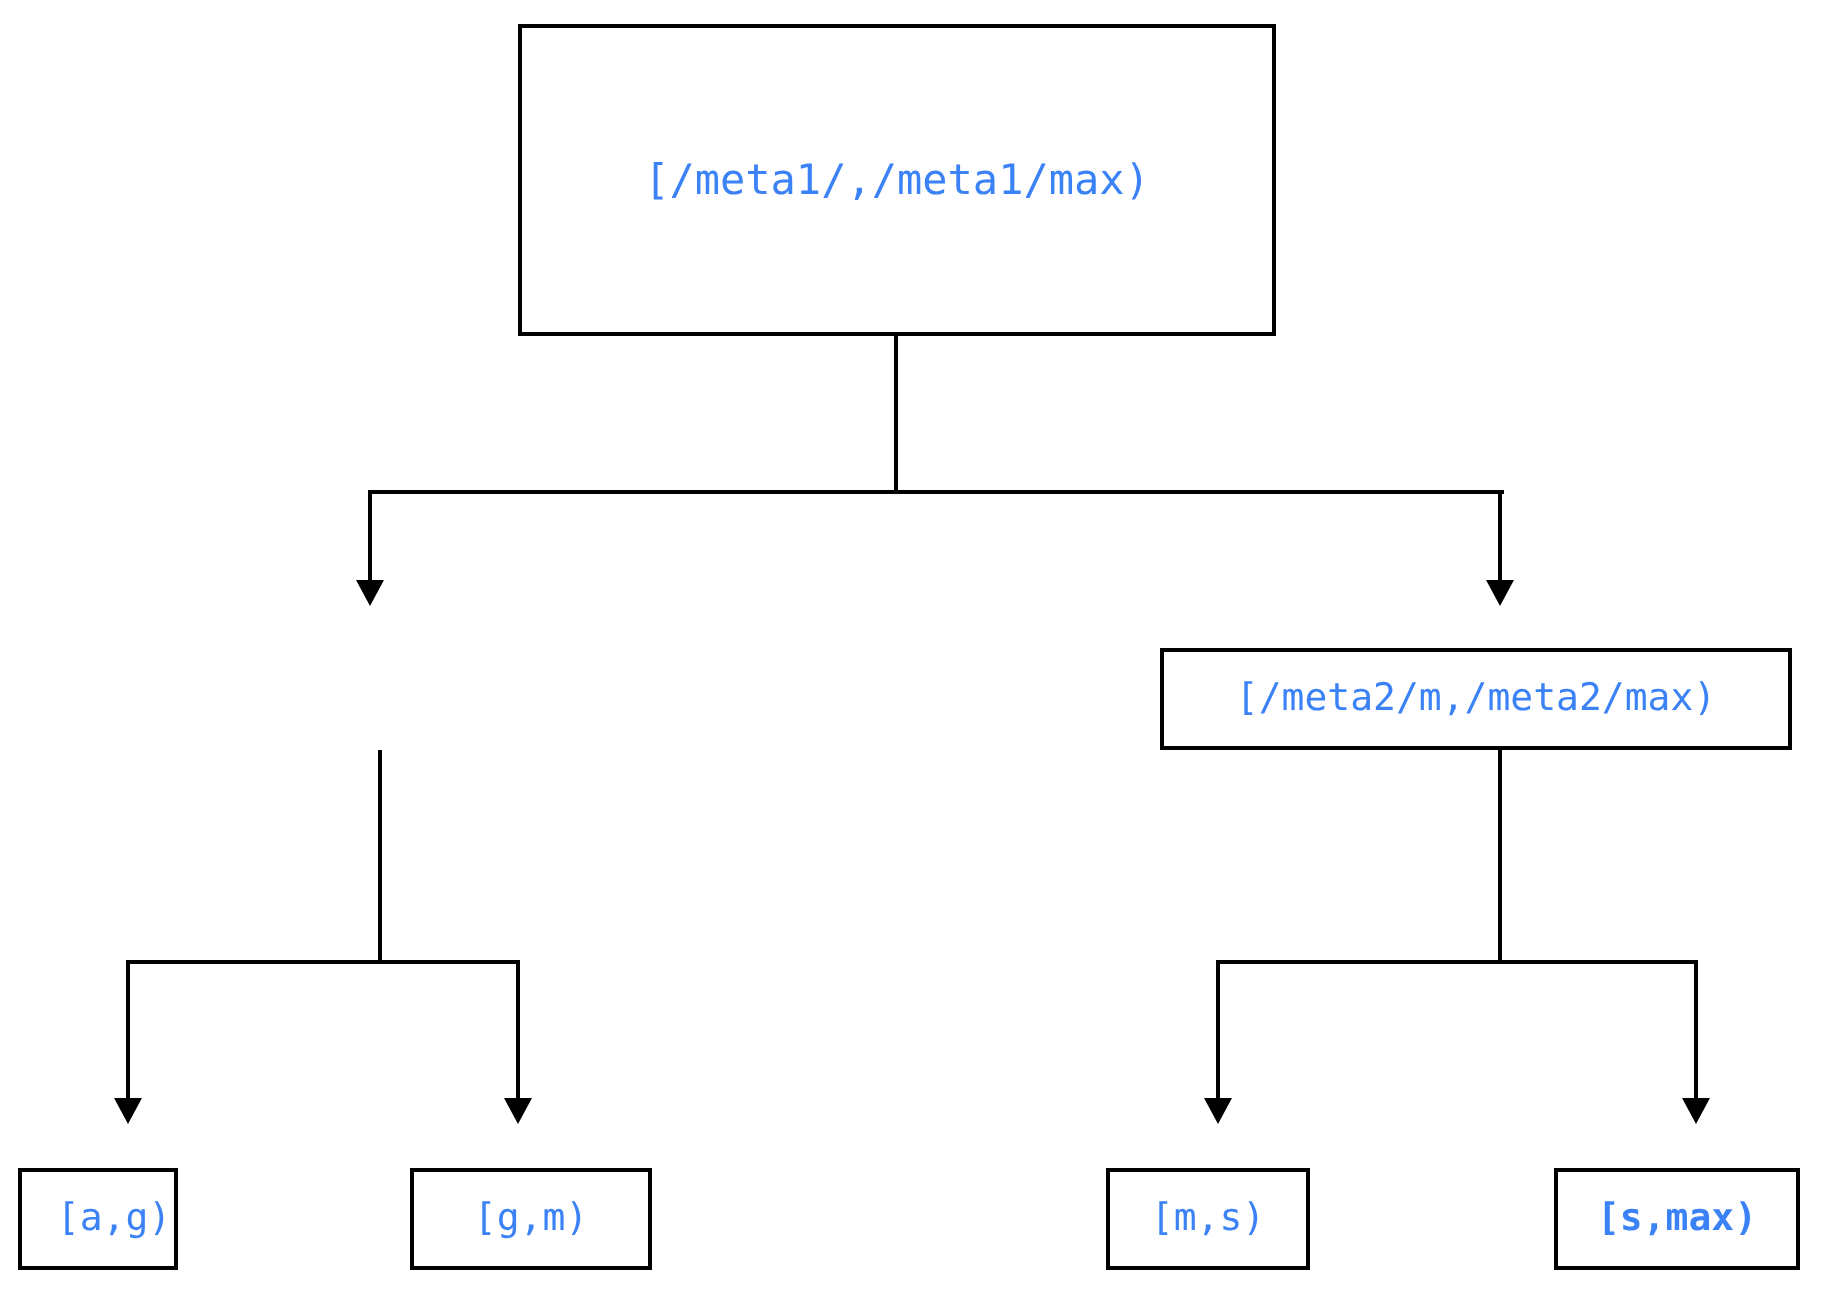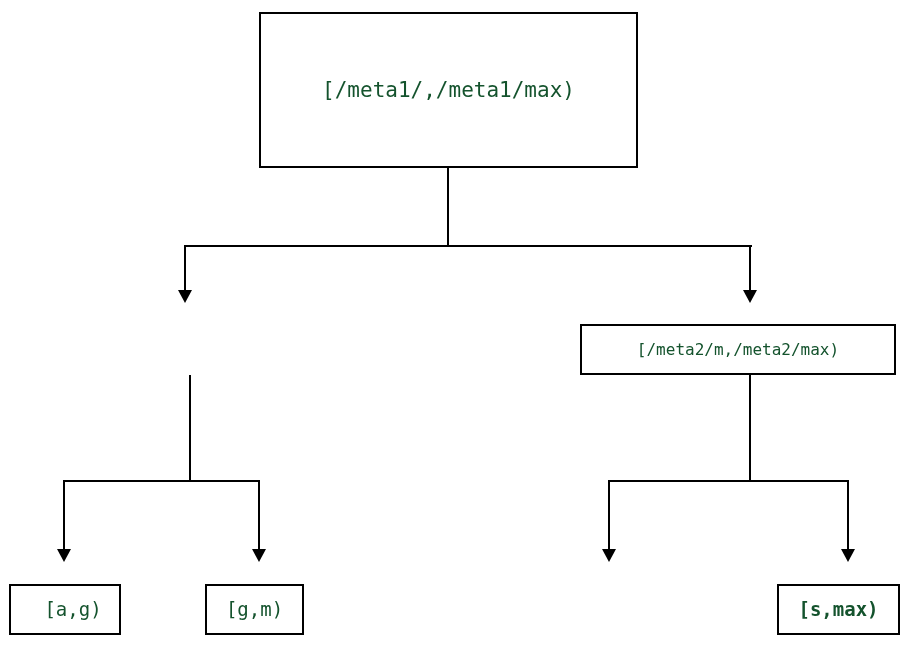--- a/index.html
+++ b/index.html
@@ -20,21 +20,21 @@
     box-sizing: border-box;
     border: 2px solid #000000;
     background: #ffffff;
     display: flex;
     align-items: center;
     justify-content: center;
     color: #000000;
     white-space: pre;
   }
   .node-label {
-    color: #14532d;
+    color: #3b82f6;
     white-space: pre;
     line-height: 1;
   }
   .node-root {
     left: 259px;
     top: 12px;
     width: 379px;
     height: 156px;
     font-size: 21px;
   }
@@ -43,29 +43,29 @@
     top: 324px;
     width: 323px;
     height: 51px;
     font-size: 19px;
   }
   .node-l2b {
     left: 580px;
     top: 324px;
     width: 316px;
     height: 51px;
-    font-size: 16px;
+    font-size: 19px;
   }
   .node-leaf {
     top: 584px;
     height: 51px;
     font-size: 19px;
   }
-  .leaf-a { left: 9px;   width: 112px; padding-left: 16px; }
-  .leaf-b { left: 205px; width: 99px;  }
+  .leaf-a { left: 9px;   width: 80px; padding-left: 16px; }
+  .leaf-b { left: 205px; width: 121px;  }
   .leaf-c { left: 553px; width: 102px; }
   .leaf-d { left: 777px; width: 123px; font-weight: bold; }
 
   .edge-v, .edge-h {
     position: absolute;
     background: #000000;
   }
   .edge-v { width: 2px; }
   .edge-h { height: 2px; }
 
@@ -135,17 +135,20 @@
   <div class="edge-v drop-leaf-d"></div>
   <div class="arrow arrow-leaf-c"></div>
   <div class="arrow arrow-leaf-d"></div>
 
   <div class="node node-leaf leaf-a">
     <span class="node-label">[a,g)</span>
   </div>
   <div class="node node-leaf leaf-b">
     <span class="node-label">[g,m)</span>
   </div>
+  <div class="node node-leaf leaf-c">
+    <span class="node-label">[m,s)</span>
+  </div>
   <div class="node node-leaf leaf-d">
     <span class="node-label">[s,max)</span>
   </div>
 
 </div>
 
 </body></html>

